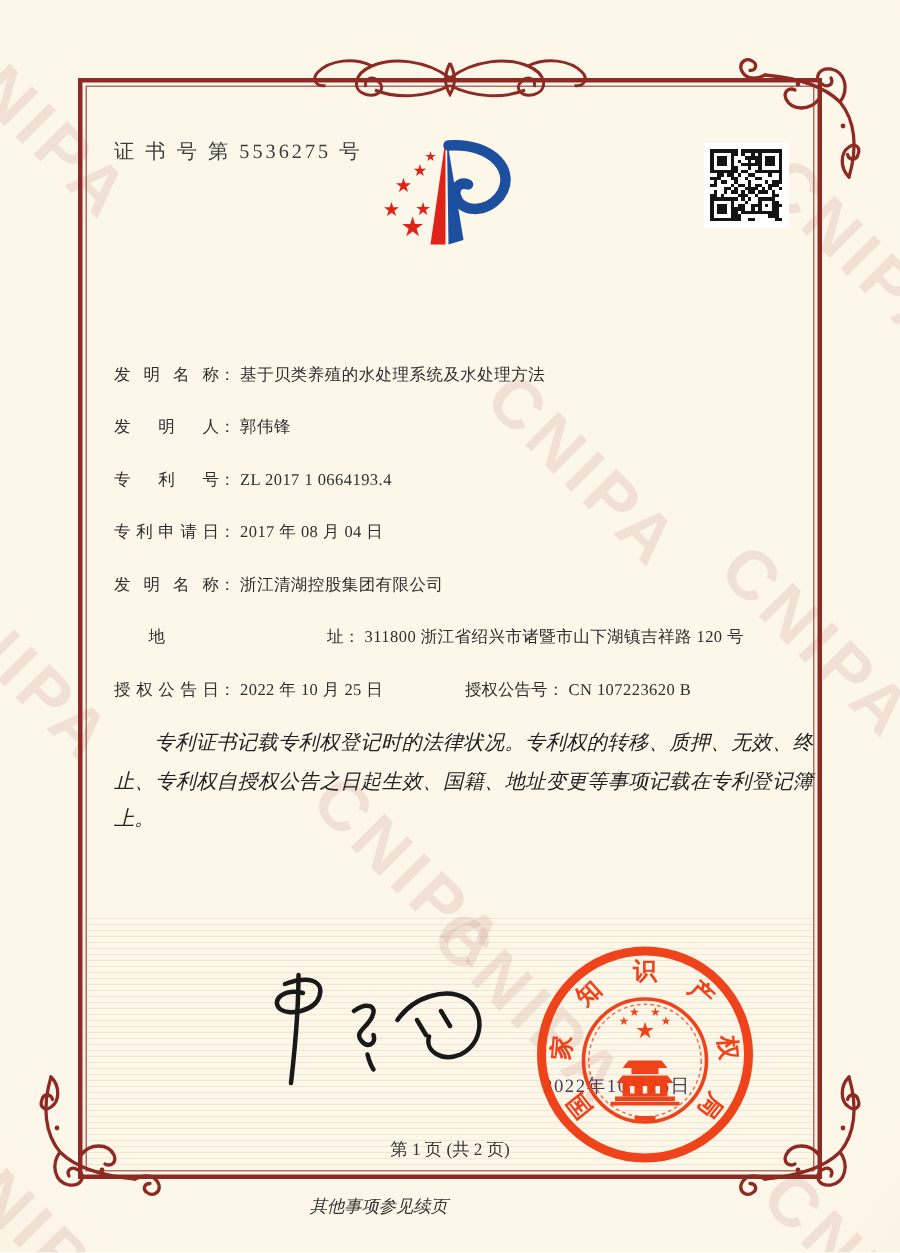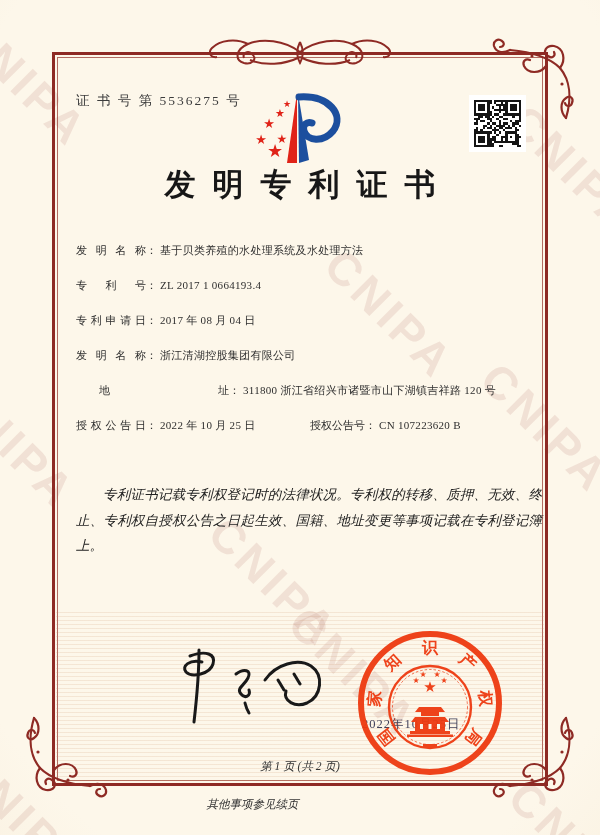--- a/index.html
+++ b/index.html
@@ -46,21 +46,21 @@
   .f-value{letter-spacing:.3px;}
   .grant-group{position:absolute;left:234px;top:0;}
   .body-text{position:absolute;left:76px;top:482px;width:466px;z-index:3;
     font-size:13.5px;line-height:25.5px;text-align:justify;color:#222;font-style:italic;}
   .body-text p{margin:0;text-indent:2em;}
   .director{position:absolute;left:84px;top:666px;z-index:3;font-size:14.5px;line-height:26px;color:#222;
     font-family:"Liberation Sans","DejaVu Sans",sans-serif;font-weight:500;letter-spacing:2px;}
   .signature{position:absolute;left:152px;top:646px;width:175px;height:82px;z-index:3;}
   .print-date{position:absolute;left:362px;top:716px;z-index:3;font-size:12.5px;color:#41415a;letter-spacing:1px;}
   .seal{position:absolute;left:355px;top:628px;width:150px;height:150px;z-index:4;opacity:.95;}
-  .page-number{position:absolute;left:0;width:600px;top:759px;z-index:3;text-align:center;font-size:11.5px;color:#333;font-style:italic;}
+  .page-number{position:absolute;left:0;width:600px;top:759px;z-index:3;text-align:center;font-size:11.5px;color:#333;}
   .note{position:absolute;left:0;width:505px;top:797px;z-index:2;text-align:center;font-size:11.5px;color:#333;font-style:italic;}
 </style>
 </head>
 <body>
 
 <div class="page">
 
   <span class="wm" style="left:-14px;top:6px">CNIPA</span>
   <span class="wm" style="left:536px;top:94px">CNIPA</span>
   <span class="wm" style="left:352px;top:238px">CNIPA</span>
@@ -281,27 +281,27 @@
       <rect x="17" y="3" width="5" height="5" fill="#fff"></rect>
       <rect x="18" y="4" width="3" height="3" fill="#141414"></rect>
       <rect x="2" y="16" width="7" height="7" fill="#141414"></rect>
       <rect x="3" y="17" width="5" height="5" fill="#fff"></rect>
       <rect x="4" y="18" width="3" height="3" fill="#141414"></rect>
       <rect x="16" y="16" width="5" height="5" fill="#141414"></rect>
       <rect x="17" y="17" width="3" height="3" fill="#fff"></rect>
       <rect x="18" y="18" width="1" height="1" fill="#141414"></rect>
     </svg>
 
-  <div class="title">
-    <span>发明专利证书</span>
-  </div>
 
   <div class="rows">
     <div class="f-row">
       <span class="f-label">发明名称</span><span class="f-colon">：</span><span class="f-value">基于贝类养殖的水处理系统及水处理方法</span>
+    </div>
+    <div class="f-row">
+      <span class="f-label">发明人</span><span class="f-colon">：</span><span class="f-value">郭伟锋</span>
     </div>
     <div class="f-row">
       <span class="f-label">专利号</span><span class="f-colon">：</span><span class="f-value">ZL 2017 1 0664193.4</span>
     </div>
     <div class="f-row">
       <span class="f-label">专利申请日</span><span class="f-colon">：</span><span class="f-value">2017 年 08 月 04 日</span>
     </div>
     <div class="f-row">
       <span class="f-label">发明名称</span><span class="f-colon">：</span><span class="f-value">浙江清湖控股集团有限公司</span>
     </div>

